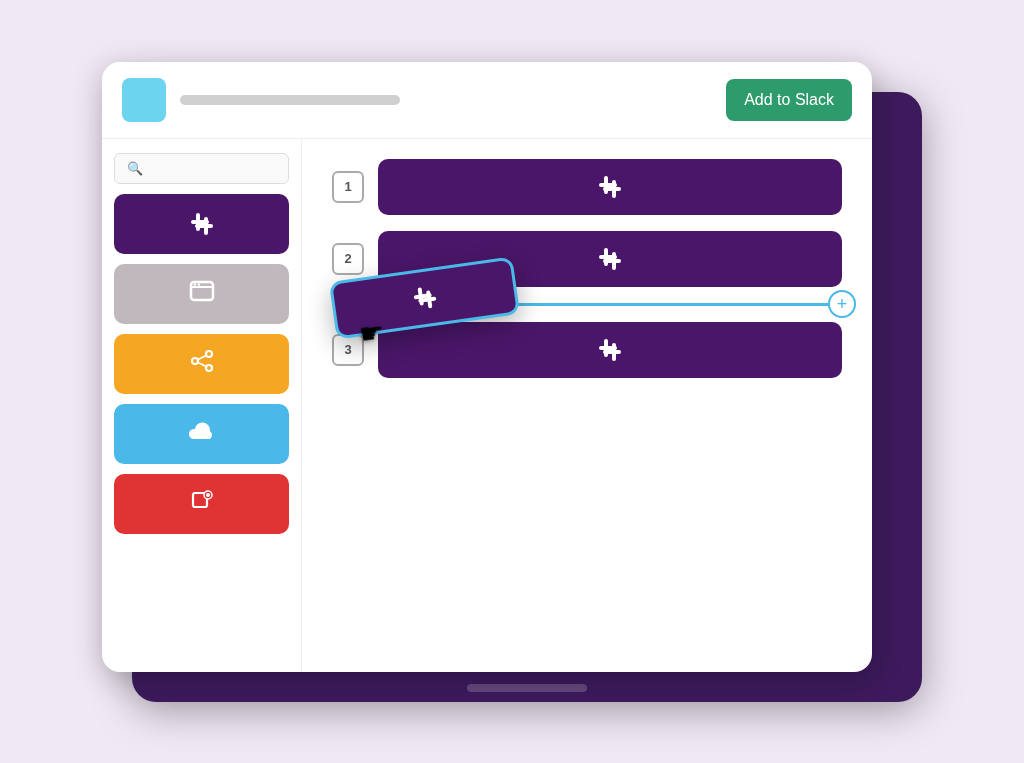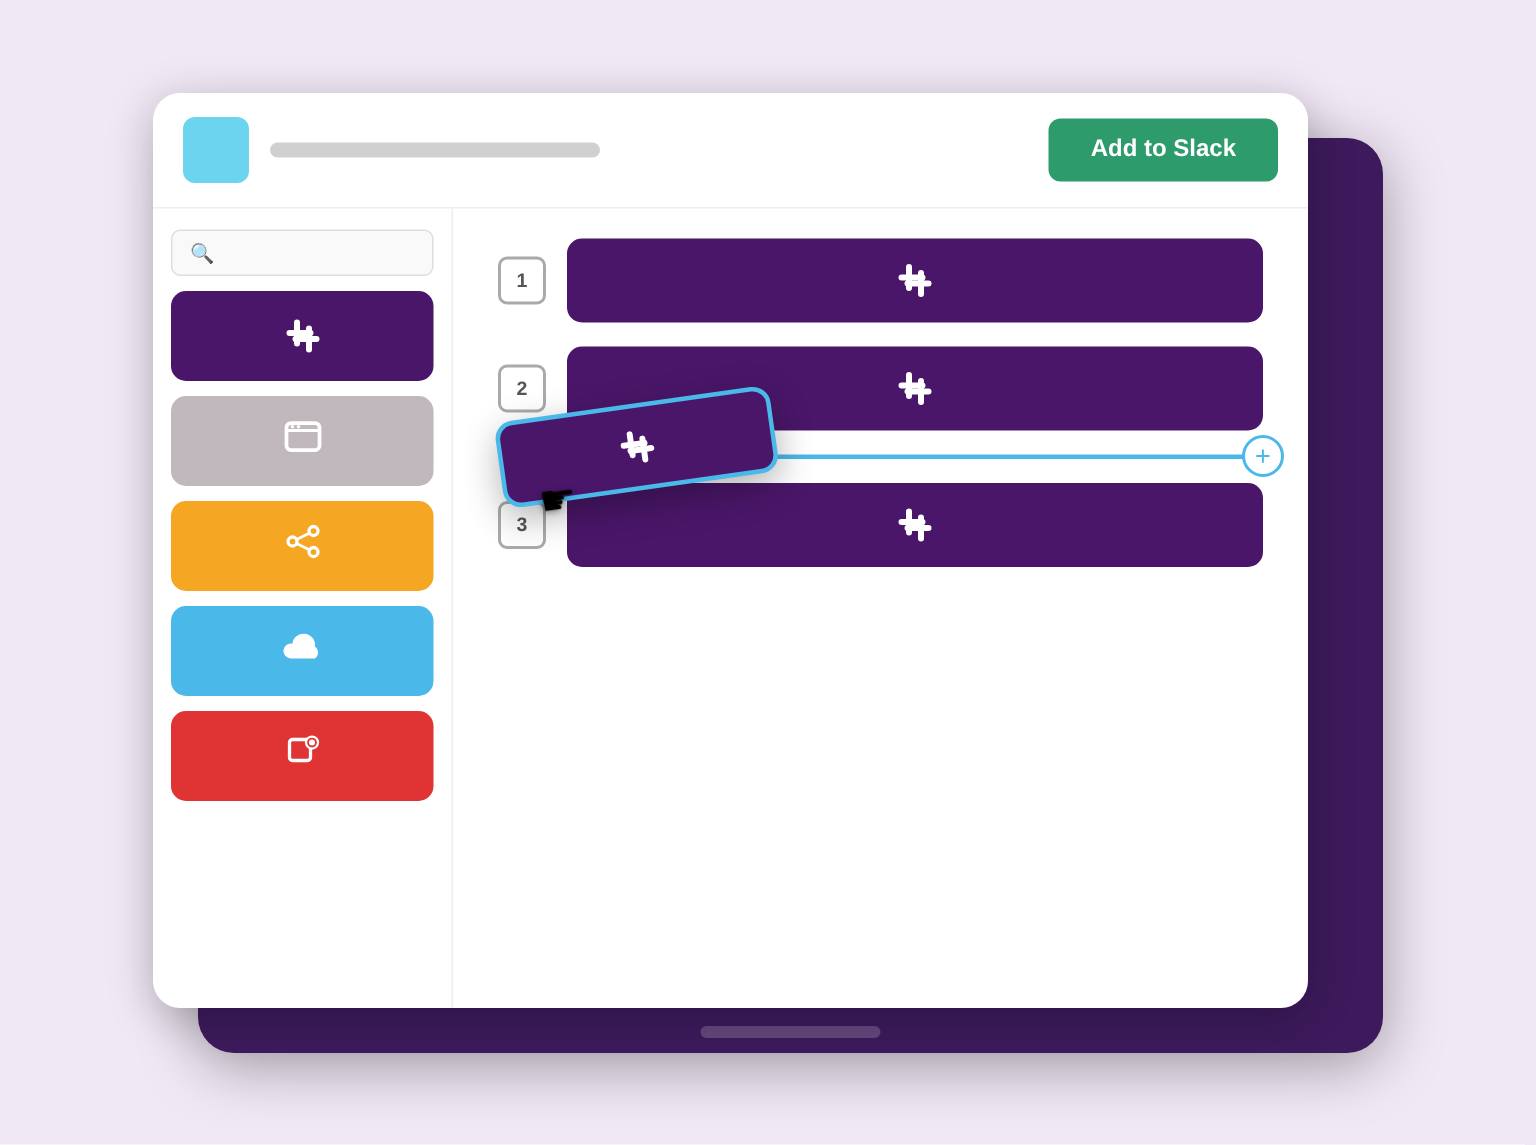--- a/index.html
+++ b/index.html
@@ -97,23 +97,23 @@
       background: #d0d0d0;
       border-radius: 5px;
       max-width: 220px;
     }
 
     .add-to-slack-btn {
       background: #2d9b6b;
       color: #fff;
       border: none;
       border-radius: 8px;
-      padding: 12px 28px;
+      padding: 12px 18px;
       font-size: 16px;
-      font-weight: 700;
+      font-weight: 400;
       cursor: pointer;
       white-space: nowrap;
       margin-left: auto;
     }
 
     
     .screen-body {
       display: flex;
       height: calc(100% - 77px);
     }

